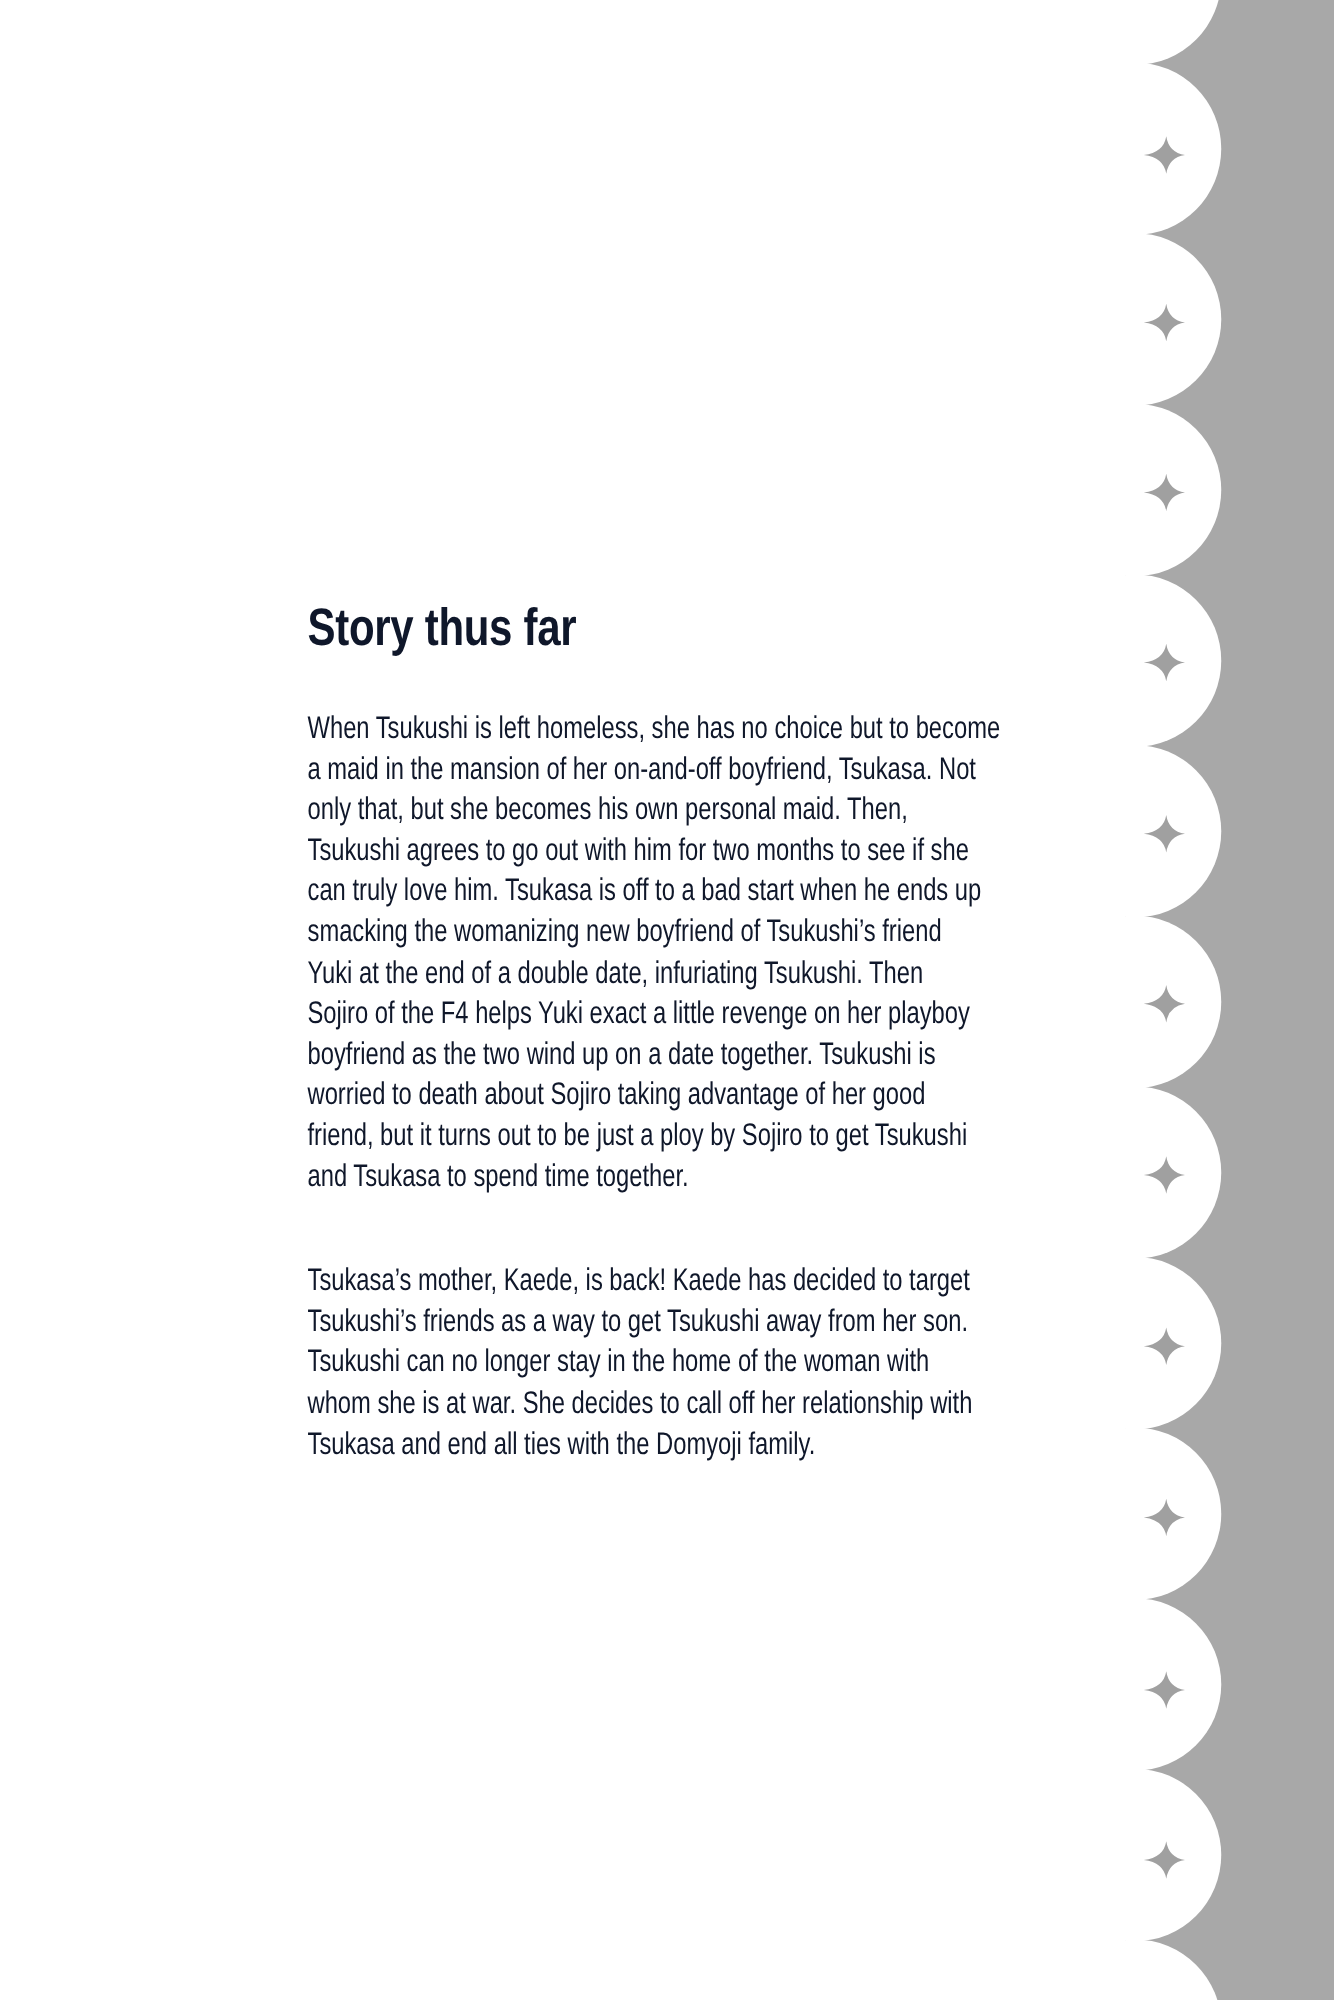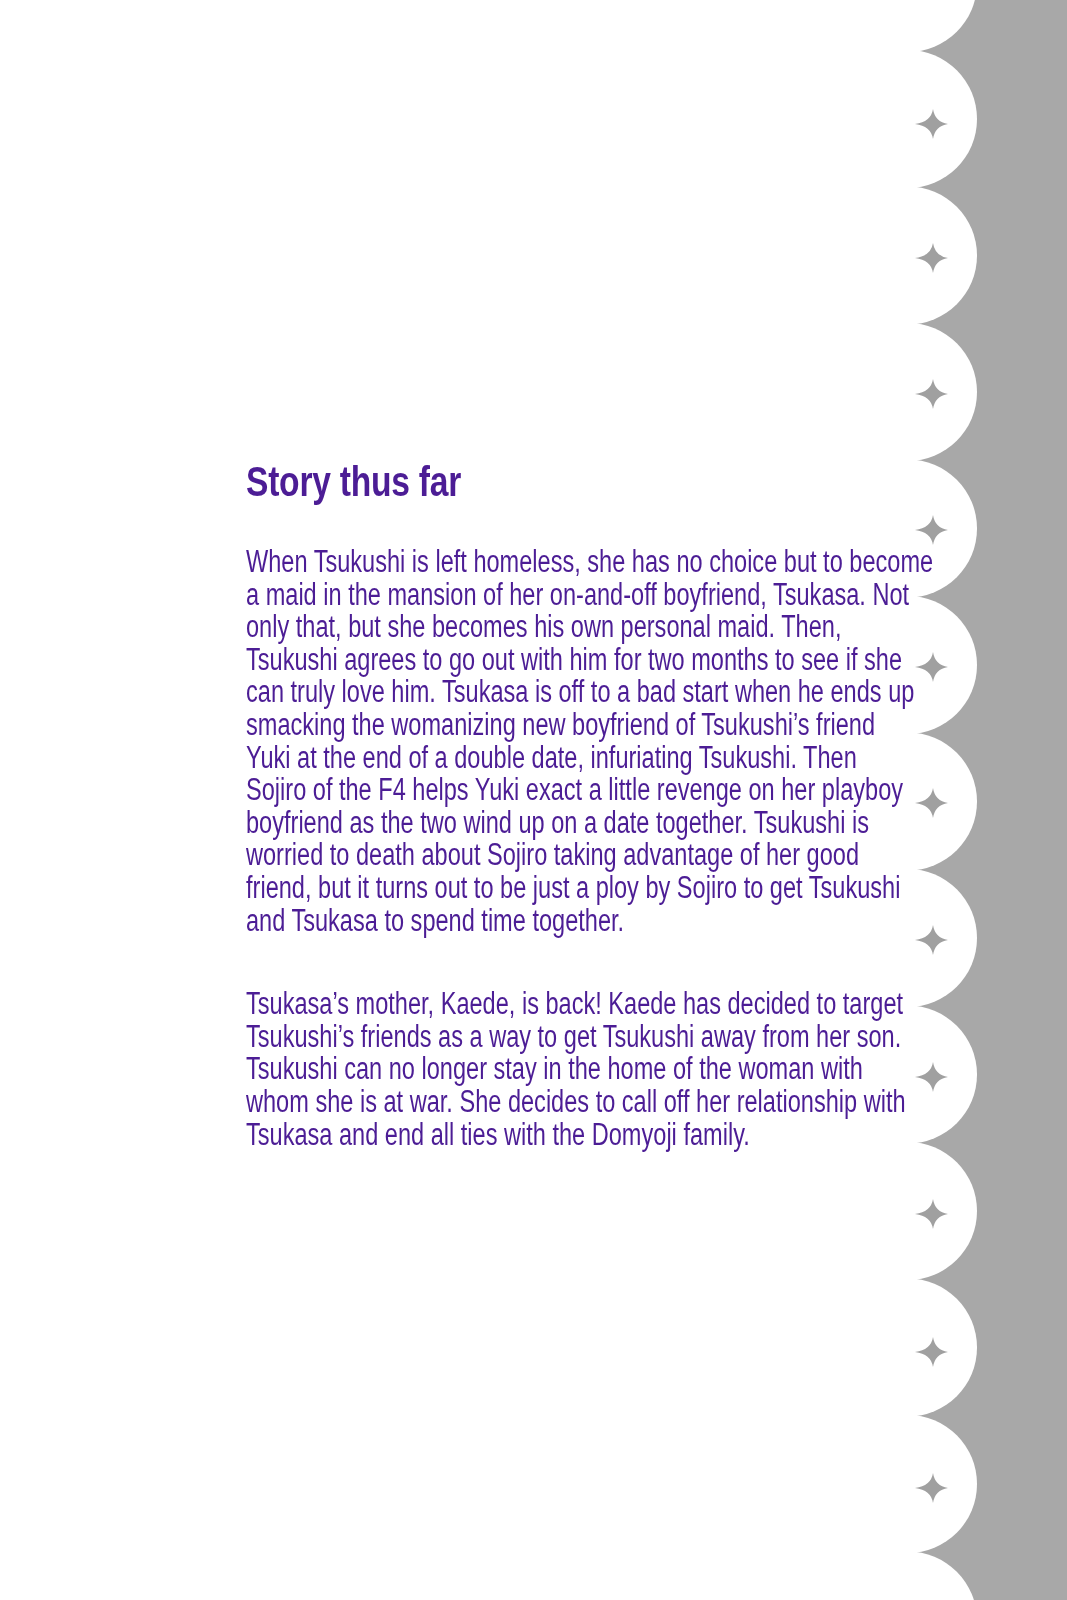--- a/index.html
+++ b/index.html
@@ -27,39 +27,39 @@
     width: 1067px;
     height: 1600px;
   }
   .edge-band svg {
     position: absolute;
     left: 0; top: 0;
   }
   .content {
     position: absolute;
     left: 246px;
-    top: 456px;
+    top: 476px;
     width: 560px;
-    color: #4c1d95;
+    color: #0f172a;
   }
   .title {
     font-family: "Liberation Sans", sans-serif;
     font-weight: bold;
     font-size: 42px;
     line-height: 52px;
     margin: 0;
     transform: scaleX(0.80);
     transform-origin: left top;
     white-space: nowrap;
     letter-spacing: -0.3px;
   }
   .para {
     margin: 0;
     font-family: "Liberation Sans", sans-serif;
-    font-size: 31px;
+    font-size: 25px;
     line-height: 32.6px;
   }
   .line {
     display: block;
     white-space: nowrap;
     transform: scaleX(0.76);
     transform-origin: left center;
     height: 32.6px;
   }
   .para-1 { margin-top: 38px; }

